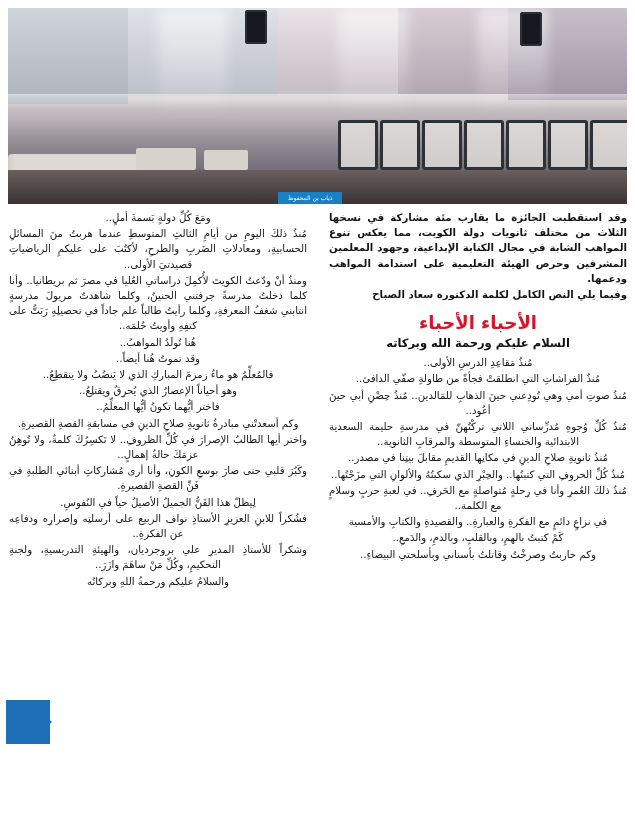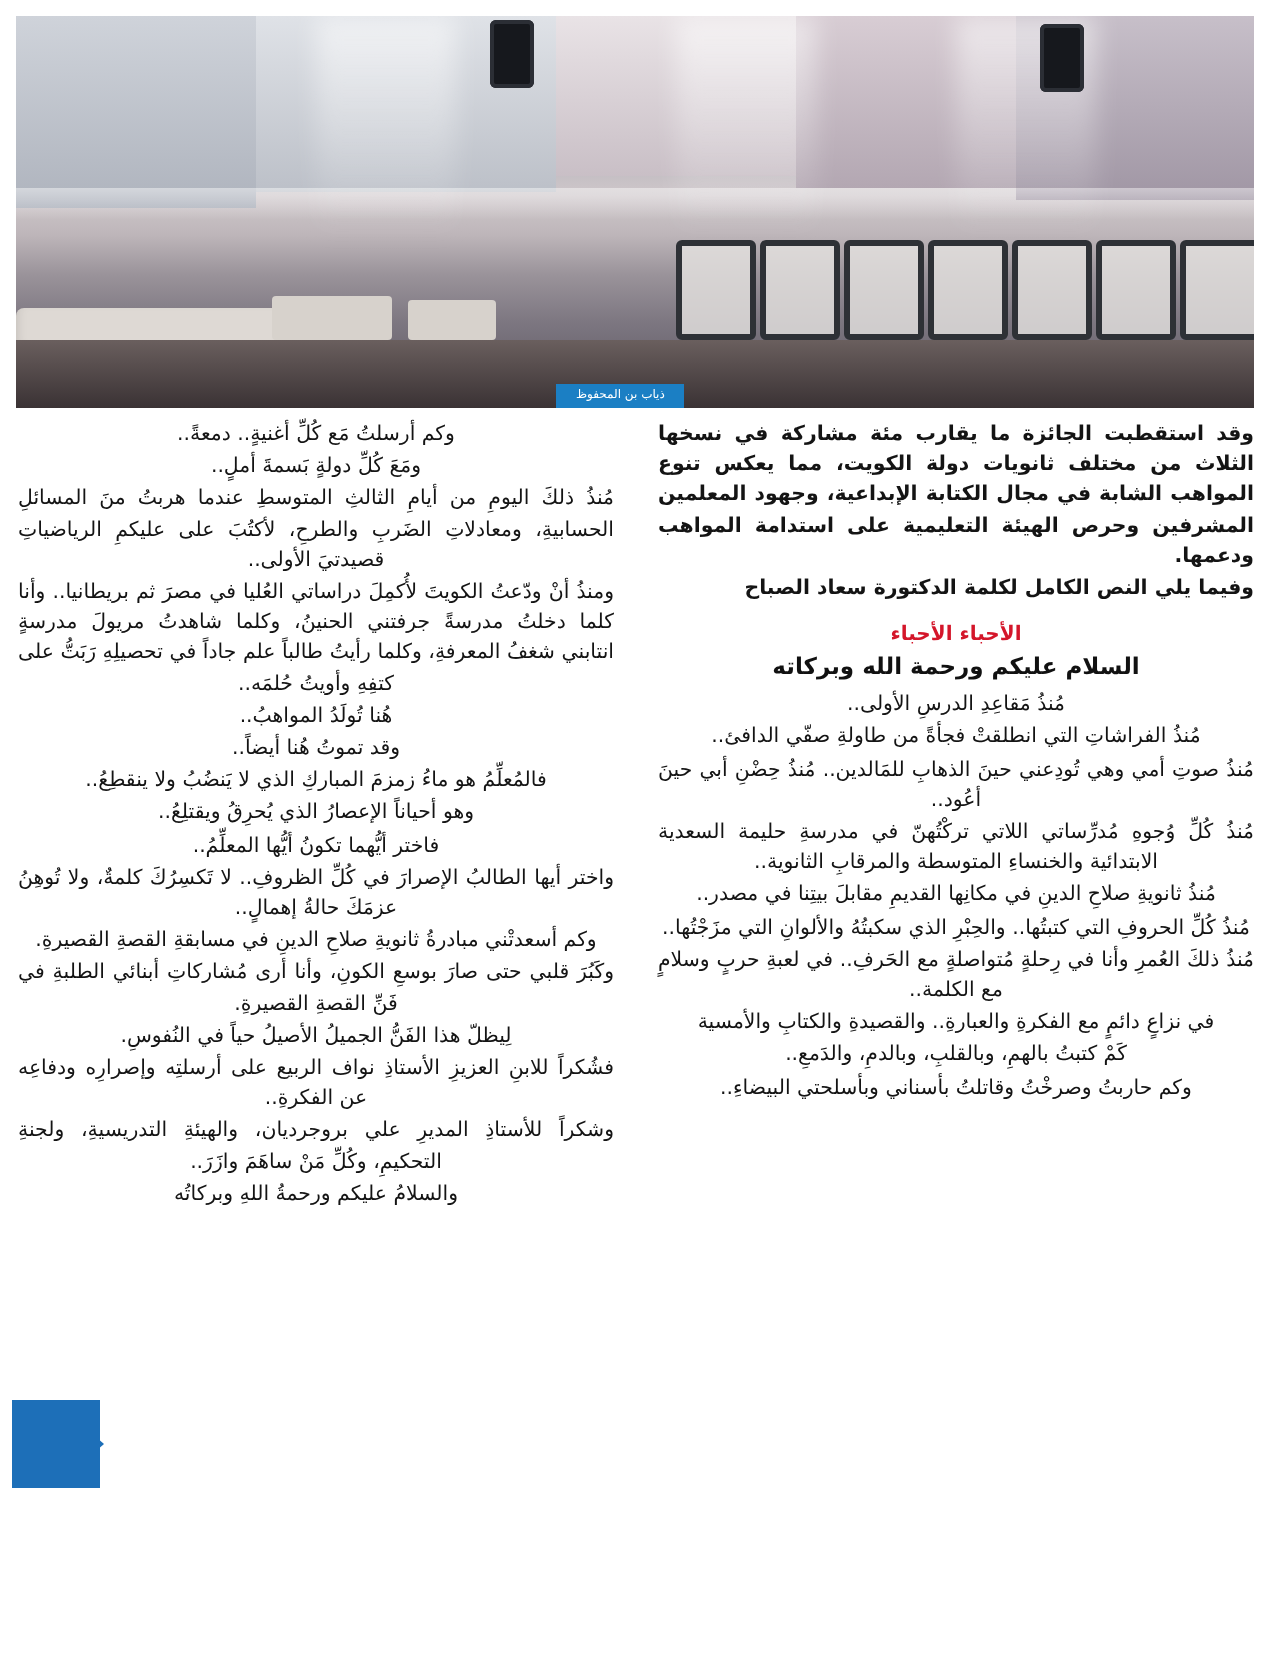--- a/index.html
+++ b/index.html
@@ -137,21 +137,21 @@
     margin: 0 0 1px 0;
     font-size: 10.2px;
     line-height: 15.2px;
     color: #141414;
     font-family: "DejaVu Sans", "Liberation Sans", sans-serif;
   }
   .col p.lead-in { text-align: justify; text-align-last: right; font-weight: bold; }
 
   .section-title {
     color: #d4162a;
-    font-size: 10px;
+    font-size: 18px;
     font-weight: bold;
     margin: 10px 0 3px 0;
     text-align: left;
   }
   .greeting {
     font-size: 11.5px;
     font-weight: bold;
     color: #111111;
     margin: 0 0 5px 0;
     text-align: right;
@@ -302,31 +302,30 @@
       <p>مُنذُ كُلِّ وُجوهِ مُدرِّساتي اللاتي تركْتُهنّ في مدرسةِ حليمة السعدية الابتدائية والخنساءِ المتوسطة والمرقابِ الثانوية..</p>
       <p>مُنذُ ثانويةِ صلاحِ الدينِ في مكانِها القديمِ مقابلَ بيتِنا في مصدر..</p>
       <p>مُنذُ كُلِّ الحروفِ التي كتبتُها.. والحِبْرِ الذي سكبتُهُ والألوانِ التي مزَجْتُها..</p>
       <p>مُنذُ ذلكَ العُمرِ وأنا في رِحلةٍ مُتواصلةٍ مع الحَرفِ.. في لعبةِ حربٍ وسلامٍ مع الكلمة..</p>
       <p>في نزاعٍ دائمٍ مع الفكرةِ والعبارةِ.. والقصيدةِ والكتابِ والأمسية</p>
       <p>كَمْ كتبتُ بالهمِ، وبالقلبِ، وبالدمِ، والدَمعِ..</p>
       <p>وكم حاربتُ وصرخْتُ وقاتلتُ بأسناني وبأسلحتي البيضاءِ..</p>
     </div>
 
     <div class="col">
-      <p>وكم أرسلتُ مَع كُلِّ أغنيةٍ.. دمعةً..</p>
       <p>ومَعَ كُلِّ دولةٍ بَسمةَ أملٍ..</p>
       <p>مُنذُ ذلكَ اليومِ من أيامِ الثالثِ المتوسطِ عندما هربتُ منَ المسائلِ الحسابيةِ، ومعادلاتِ الضَربِ والطرحِ، لأكتُبَ على عليكمِ الرياضياتِ قصيدتيَ الأولى..</p>
       <p>ومنذُ أنْ ودّعتُ الكويتَ لأُكمِلَ دراساتي العُليا في مصرَ ثم بريطانيا.. وأنا كلما دخلتُ مدرسةً جرفتني الحنينُ، وكلما شاهدتُ مريولَ مدرسةٍ انتابني شغفُ المعرفةِ، وكلما رأيتُ طالباً علم جاداً في تحصيلِهِ رَبَتُّ على كتفِهِ وأويتُ حُلمَه..</p>
       <p>هُنا تُولَدُ المواهبُ..</p>
       <p>وقد تموتُ هُنا أيضاً..</p>
       <p>فالمُعلِّمُ هو ماءُ زمزمَ المباركِ الذي لا يَنضُبُ ولا ينقطِعُ..</p>
       <p>وهو أحياناً الإعصارُ الذي يُحرِقُ ويقتلِعُ..</p>
       <p>فاختر أيُّهما تكونُ أيُّها المعلِّمُ..</p>
+      <p>وكم أسعدتْني مبادرةُ ثانويةِ صلاحِ الدينِ في مسابقةِ القصةِ القصيرةِ.</p>
       <p>واختر أيها الطالبُ الإصرارَ في كُلِّ الظروفِ.. لا تَكسِرُكَ كلمةٌ، ولا تُوهِنُ عزمَكَ حالةُ إهمالٍ..</p>
-      <p>وكم أسعدتْني مبادرةُ ثانويةِ صلاحِ الدينِ في مسابقةِ القصةِ القصيرةِ.</p>
       <p>وكَبُرَ قلبي حتى صارَ بوسعِ الكونِ، وأنا أرى مُشاركاتِ أبنائي الطلبةِ في فَنِّ القصةِ القصيرةِ.</p>
       <p>لِيظلّ هذا الفَنُّ الجميلُ الأصيلُ حياً في النُفوسِ.</p>
       <p>فشُكراً للابنِ العزيزِ الأستاذِ نواف الربيع على أرسلتِه وإصرارِه ودفاعِه عن الفكرةِ..</p>
       <p>وشكراً للأستاذِ المديرِ علي بروجرديان، والهيئةِ التدريسيةِ، ولجنةِ التحكيمِ، وكُلِّ مَنْ ساهَمَ وازَرَ..</p>
       <p>والسلامُ عليكم ورحمةُ اللهِ وبركاتُه</p>
       <p class="closing"></p>
     </div>
   </div>
 
   <div class="page-marker">

